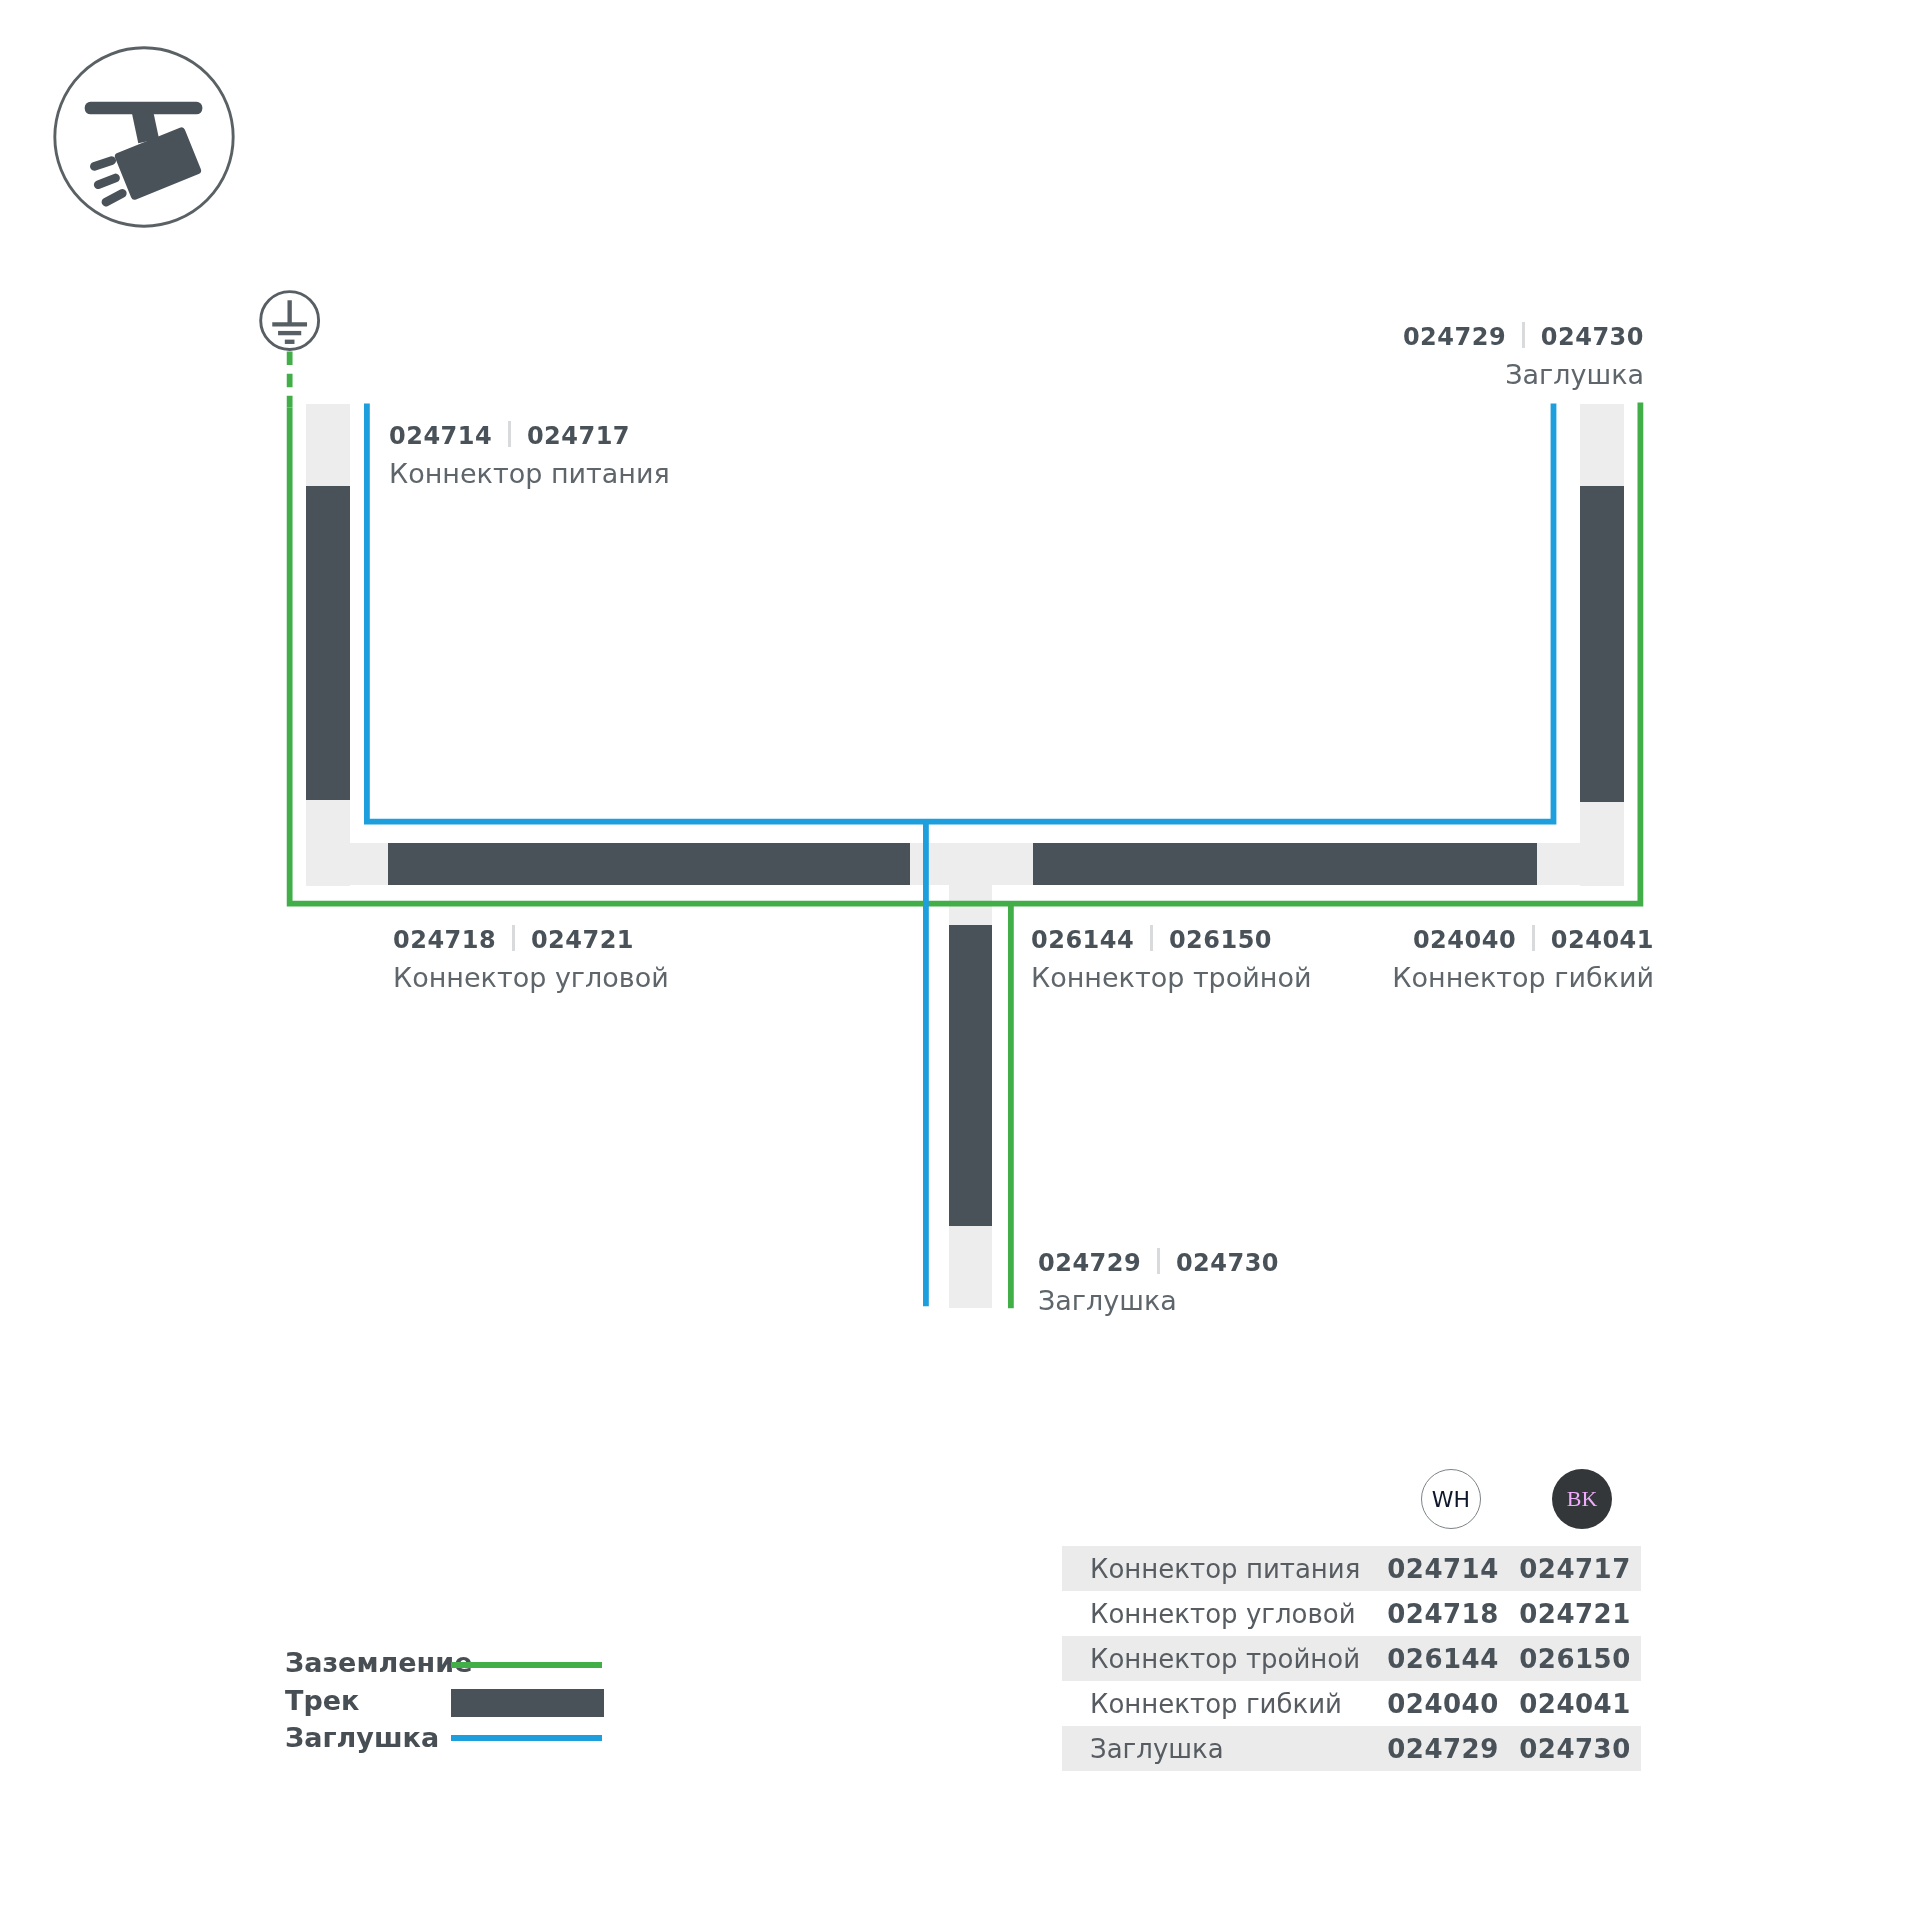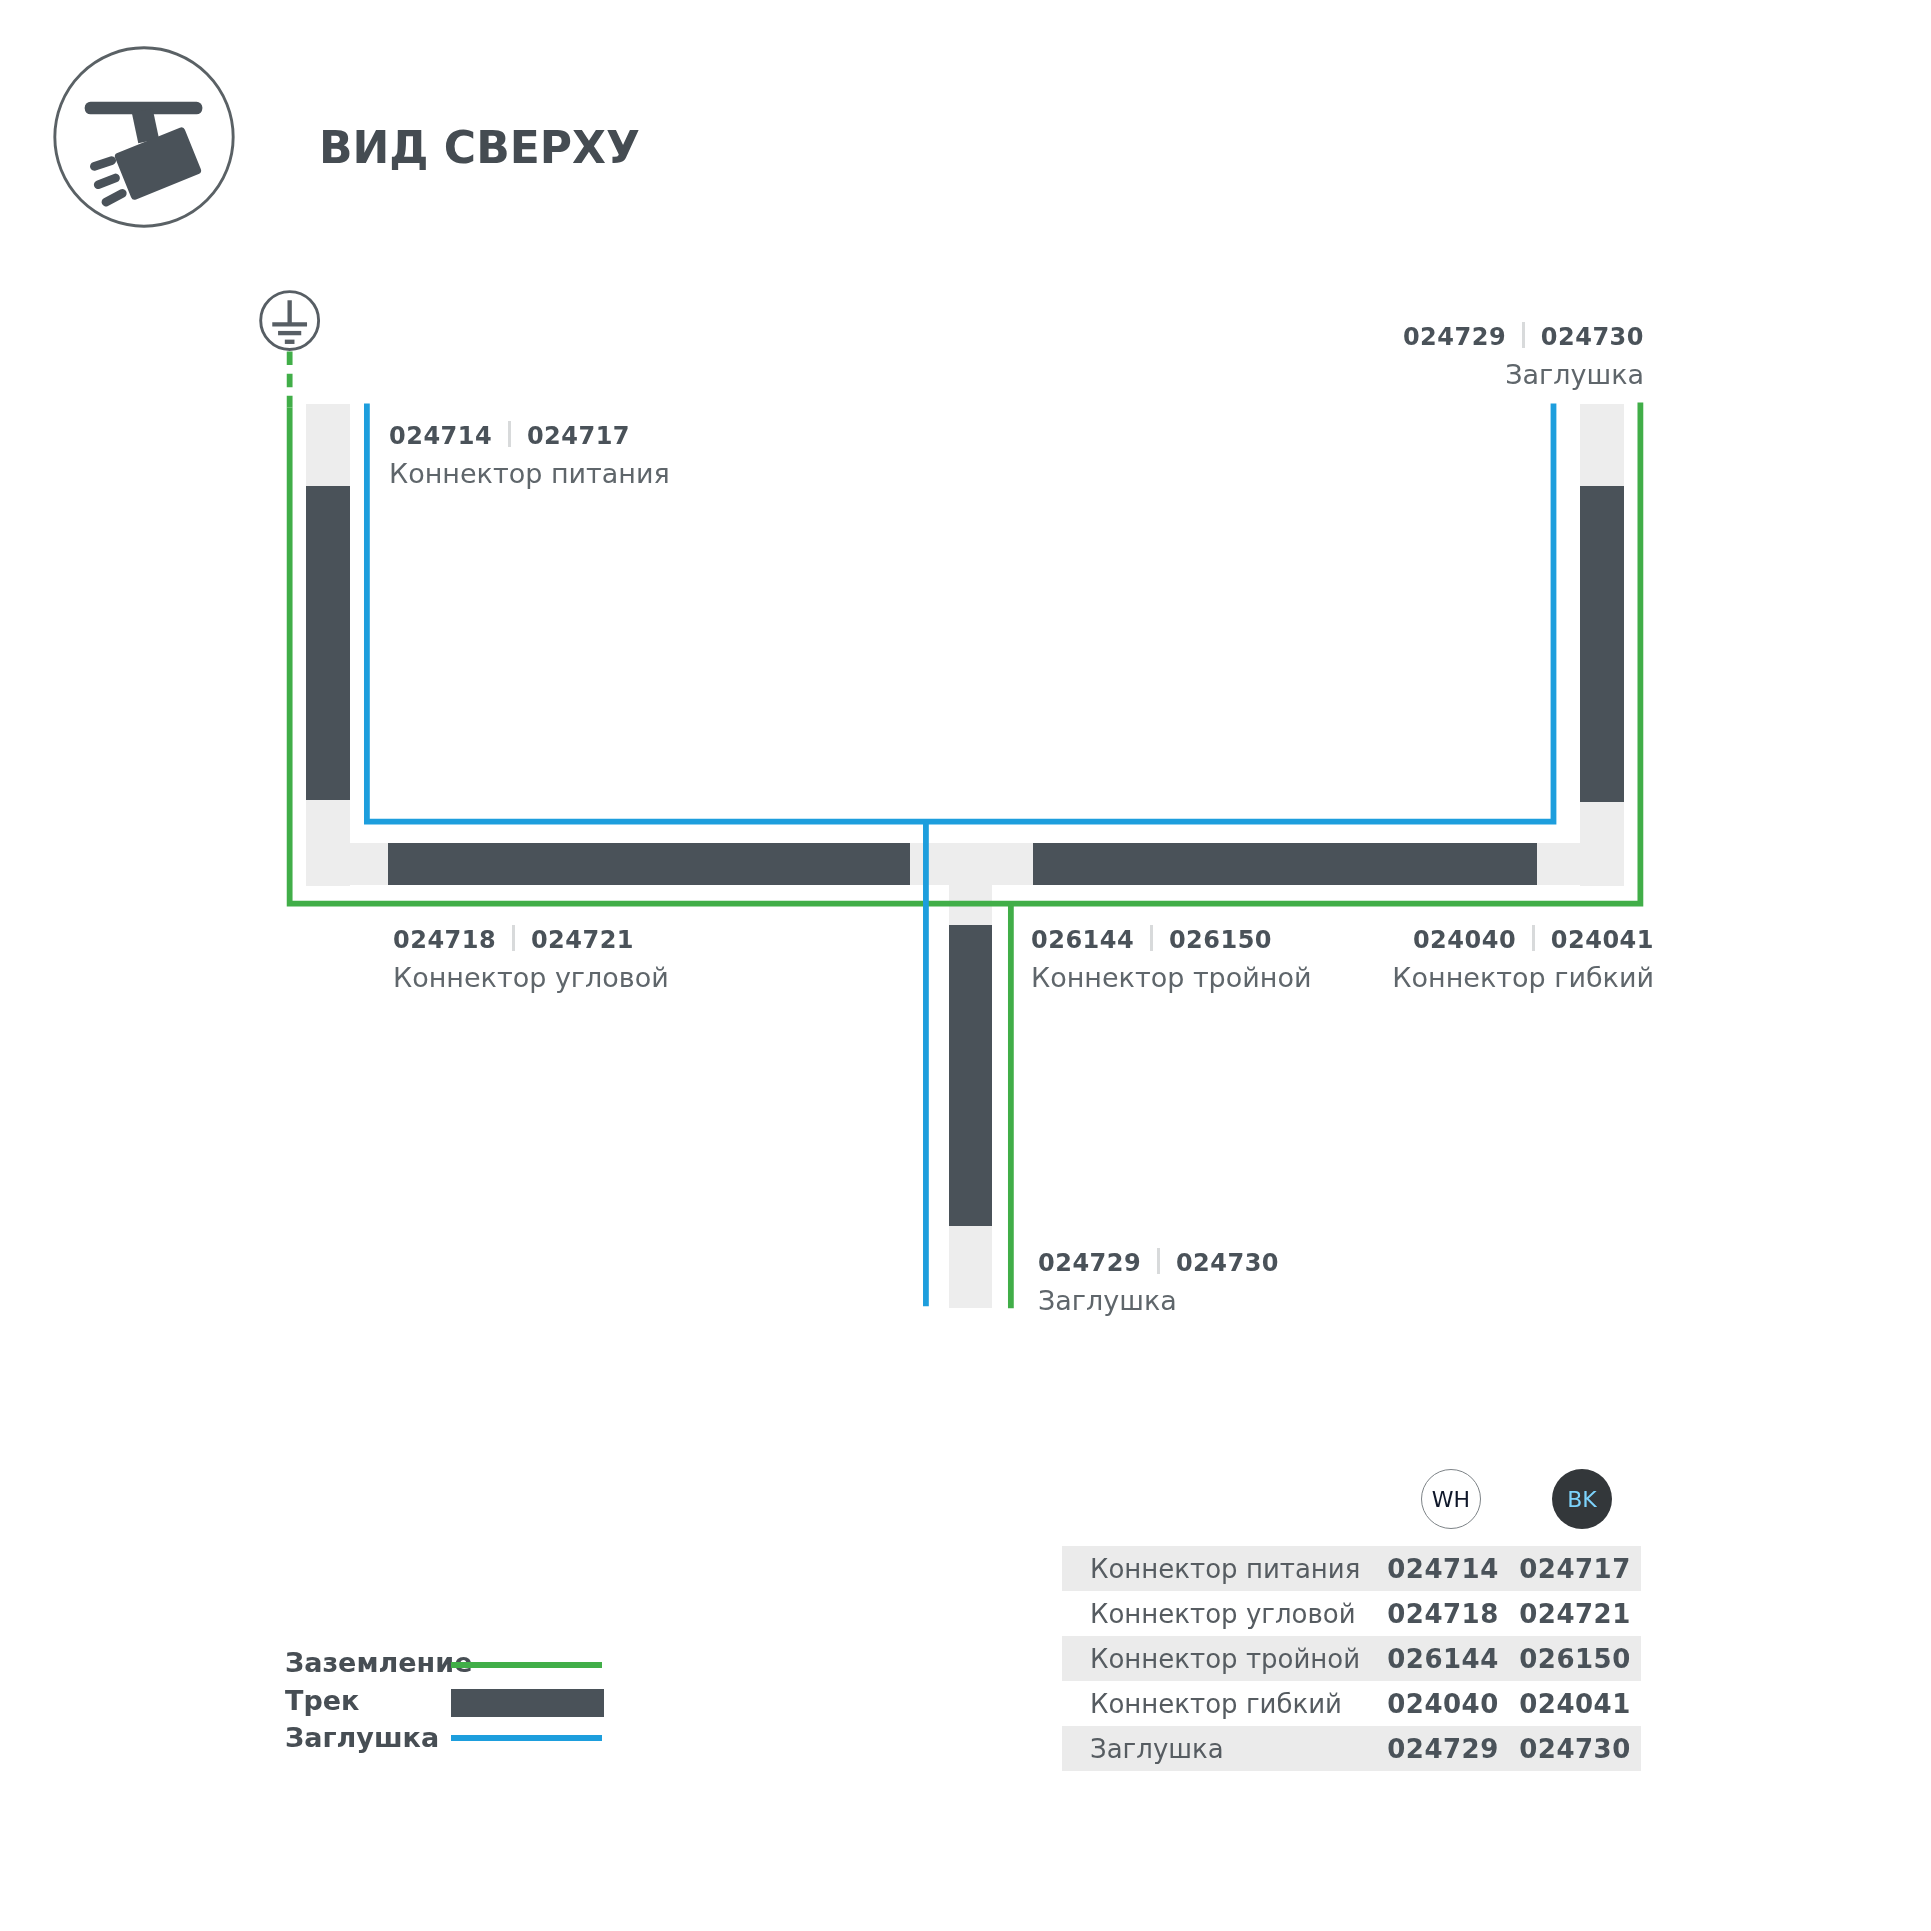--- a/index.html
+++ b/index.html
@@ -107,21 +107,22 @@
   }
   #badge-wh {
     left: 1421px; top: 1469px;
     background: #ffffff;
     border: 1.9px solid #7d8387;
     color: #0f172a;
   }
   #badge-bk {
     left: 1552px; top: 1469px;
     background: var(--bk-badge, #33373a);
-    color: #7dd3fc;
+    color: #f0abfc;
+    font-family: Liberation Serif, serif;
   }
 </style>
 </head>
 <body>
 
 <div id="canvas">
 
   <svg class="abs" style="left:50px;top:43px" width="188" height="188" viewBox="0 0 195 195">
     <circle cx="97.5" cy="97.5" r="92.5" fill="#ffffff" stroke="#5a6165" stroke-width="3"></circle>
     <g fill="#4a5259">
@@ -129,21 +130,20 @@
       <rect x="88" y="70" width="22" height="32" transform="rotate(-12 99 86)"></rect>
       <rect x="73" y="99" width="78" height="52" rx="4" transform="rotate(-22 112 125)"></rect>
     </g>
     <g stroke="#4a5259" stroke-width="9" stroke-linecap="round">
       <line x1="46" y1="128" x2="64" y2="122"></line>
       <line x1="50" y1="147" x2="68" y2="140"></line>
       <line x1="58" y1="165" x2="75" y2="156"></line>
     </g>
   </svg>
 
-  <div id="page-title">ВИД СВЕРХУ</div>
 
   <div class="track-light" style="left:306px;top:404px;width:44px;height:482px"></div>
   <div class="track-light" style="left:1580px;top:404px;width:44px;height:482px"></div>
   <div class="track-light" style="left:306px;top:843px;width:1318px;height:42px"></div>
   <div class="track-light" style="left:949px;top:885px;width:43px;height:423px"></div>
 
   <div class="track-dark" style="left:306px;top:486px;width:44px;height:314px"></div>
   <div class="track-dark" style="left:1580px;top:486px;width:44px;height:316px"></div>
   <div class="track-dark" style="left:388px;top:843px;width:522px;height:42px"></div>
   <div class="track-dark" style="left:1033px;top:843px;width:504px;height:42px"></div>

